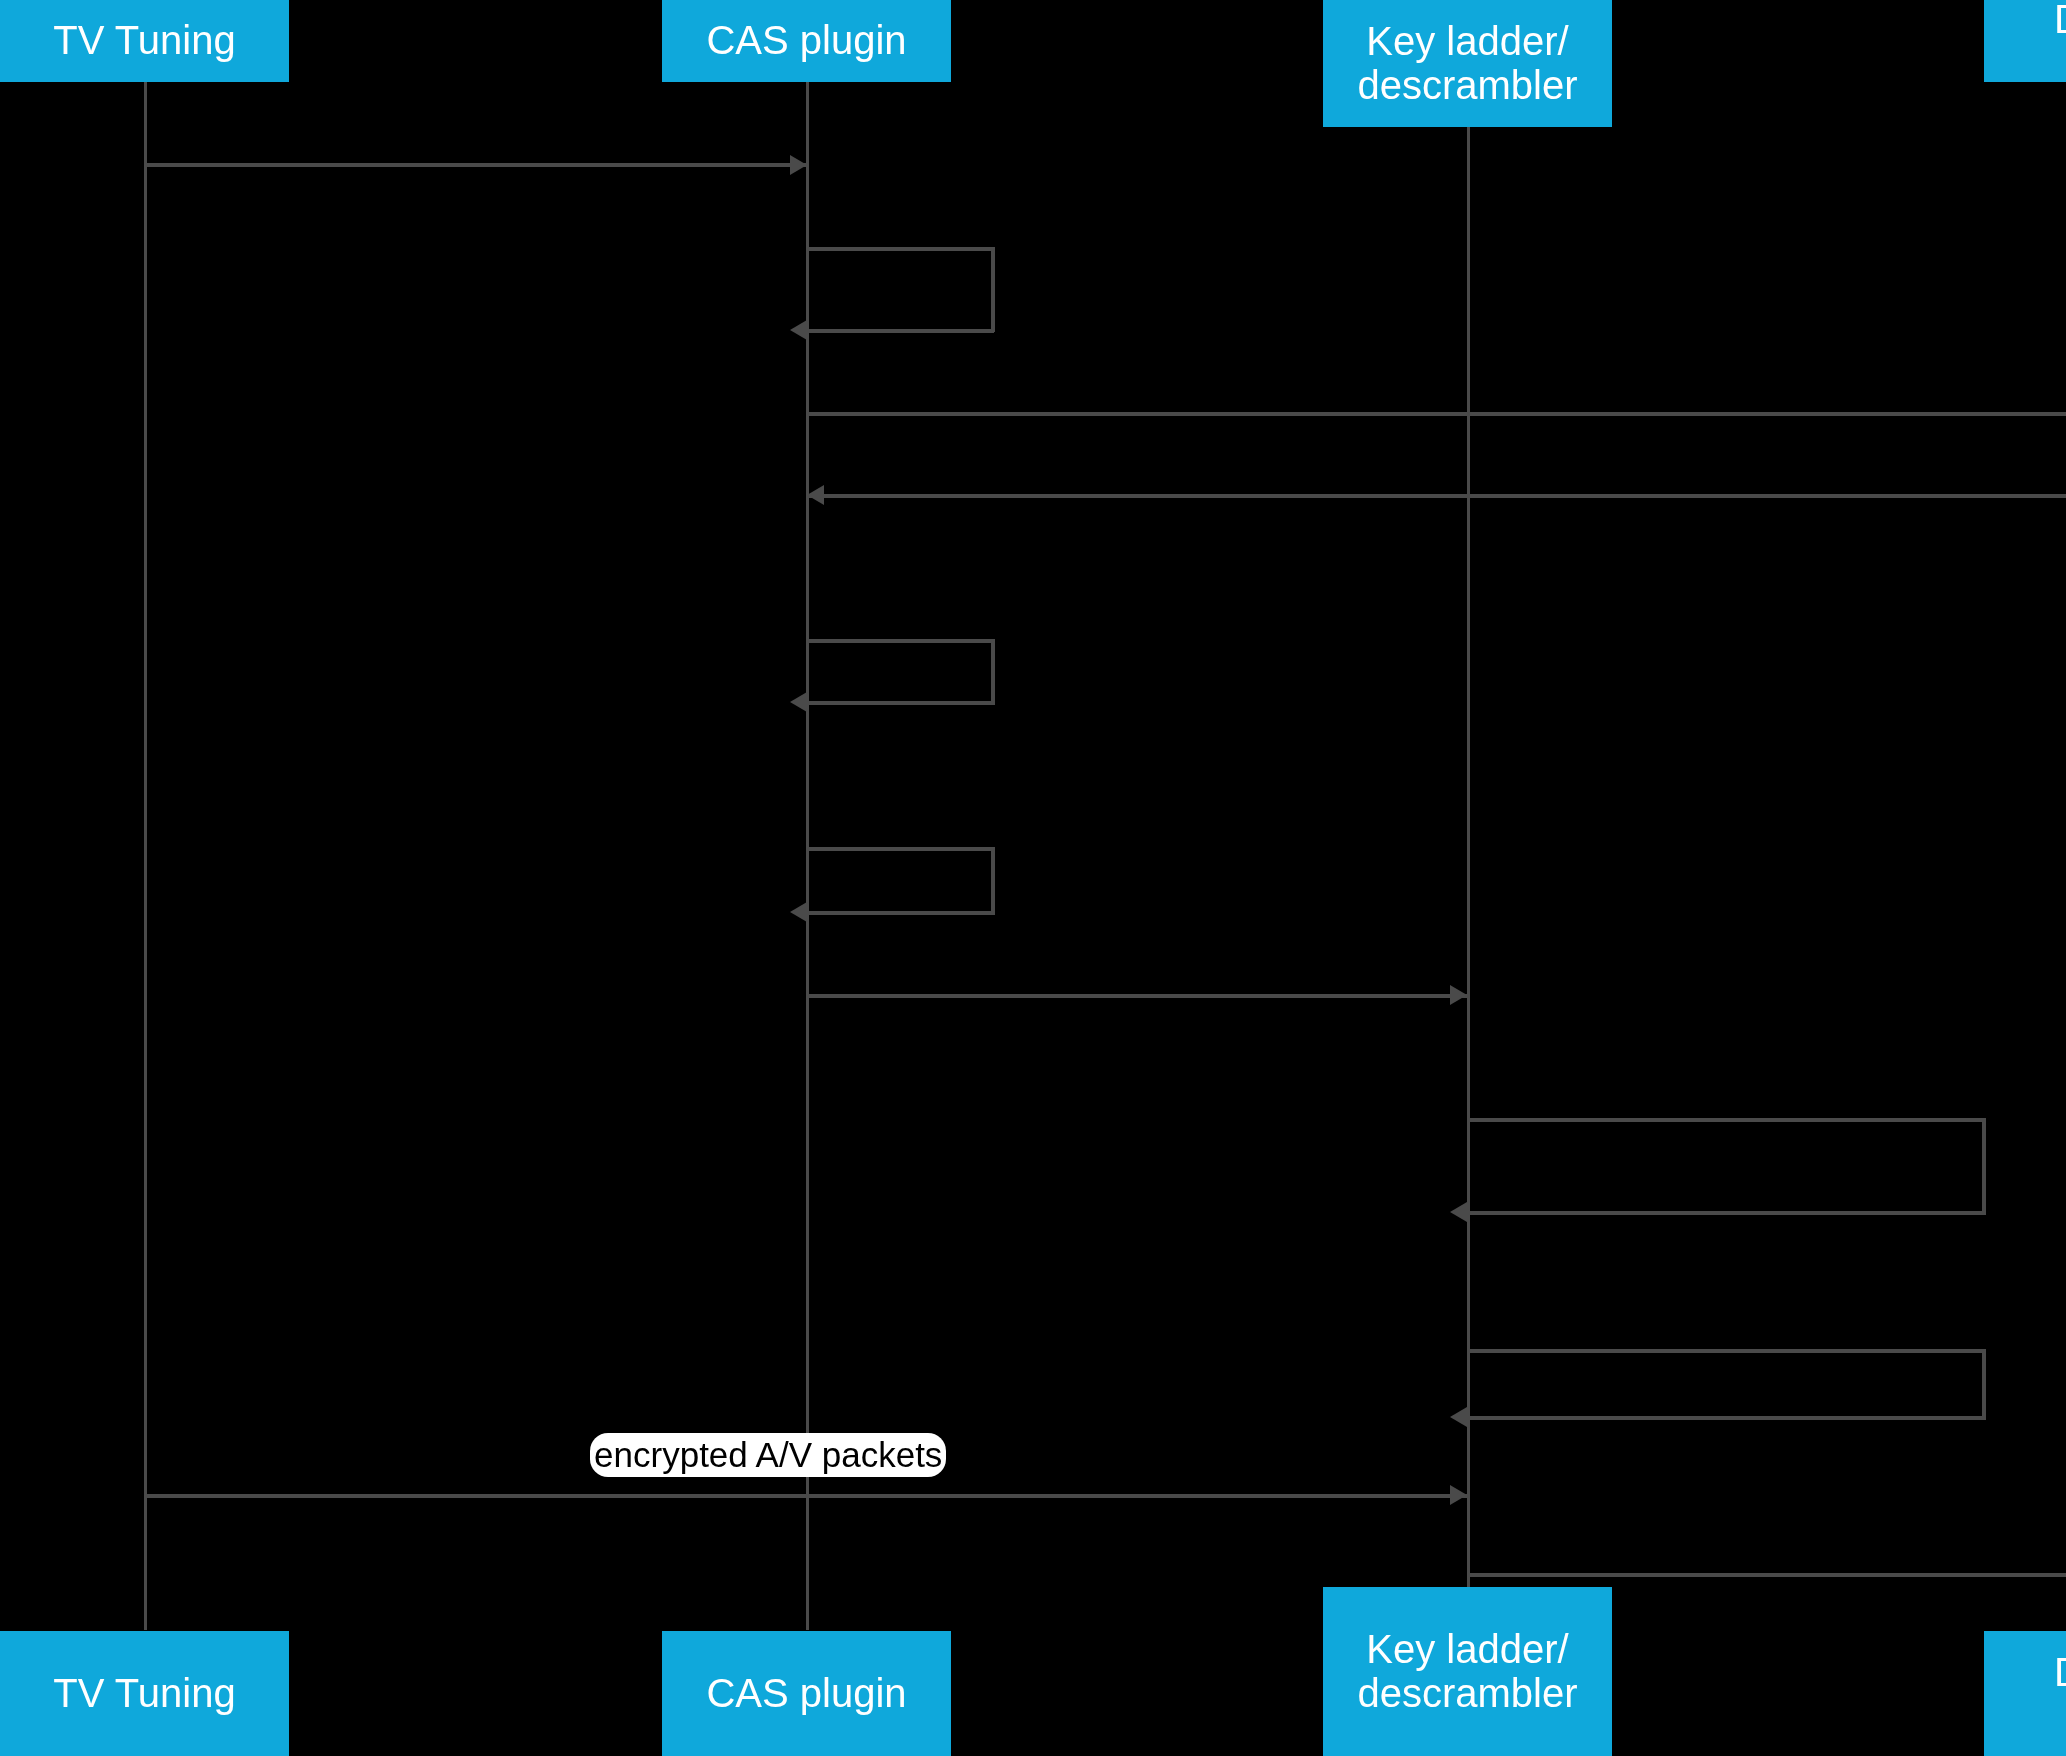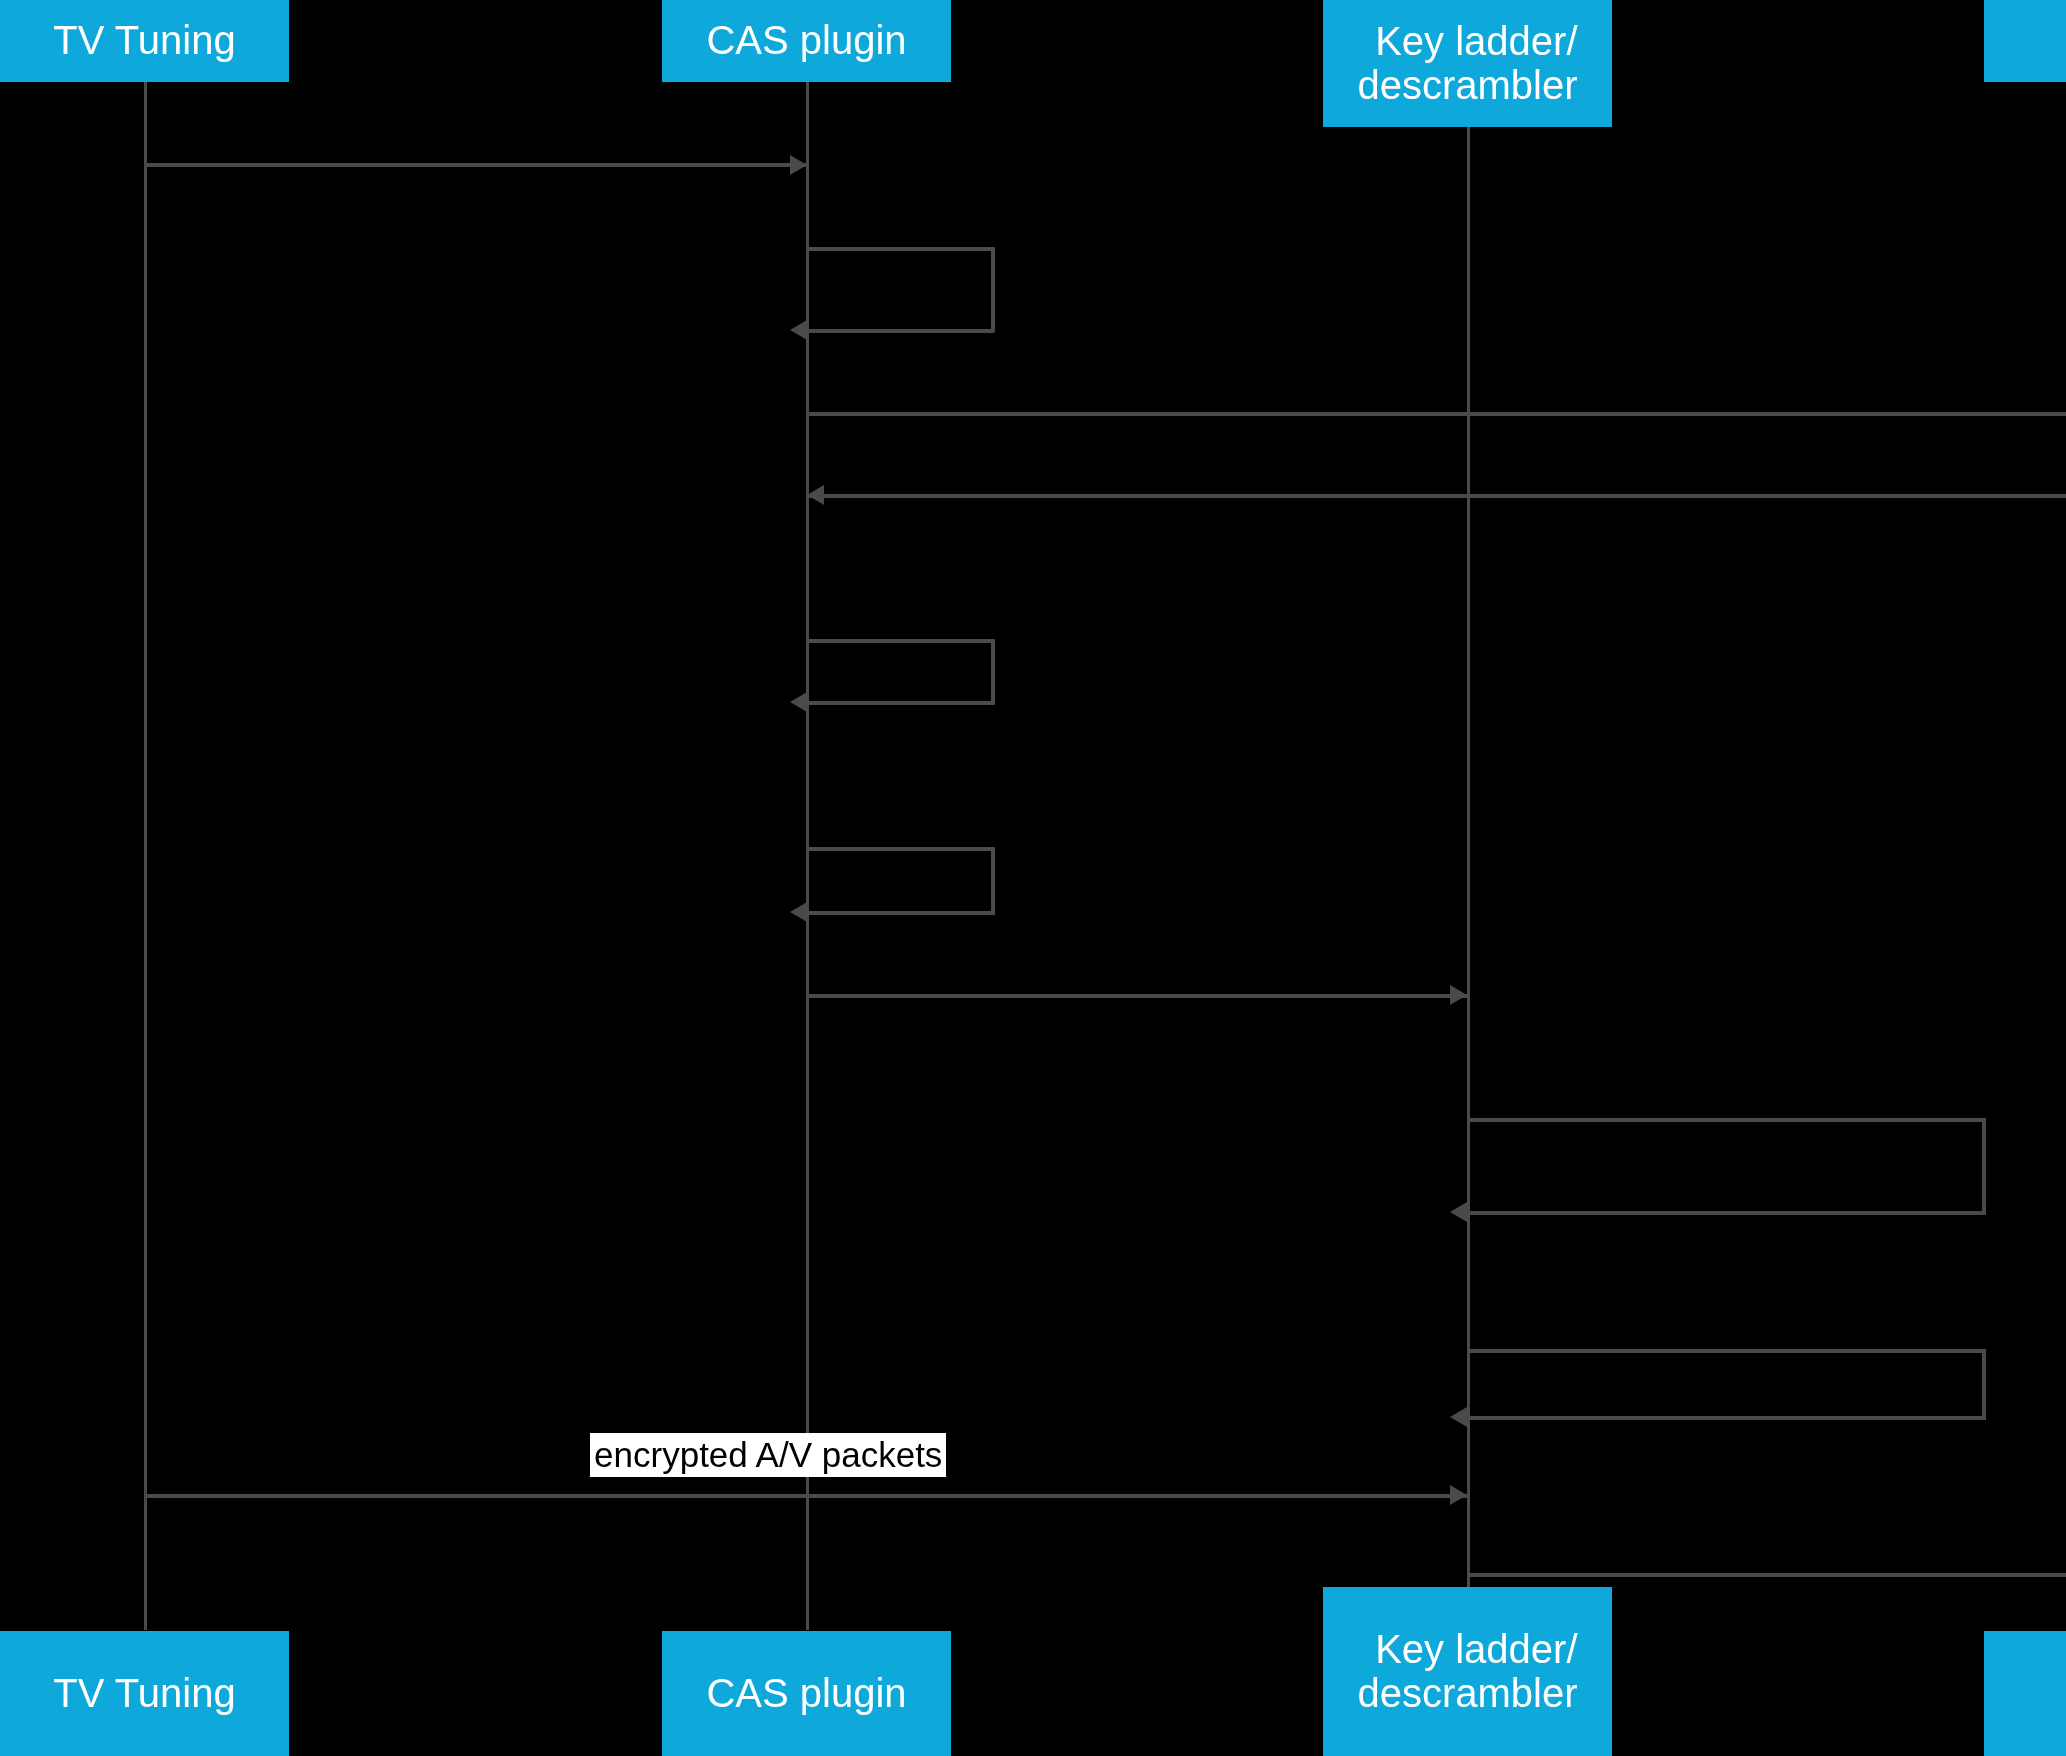--- a/index.html
+++ b/index.html
@@ -8,21 +8,21 @@
     width:2662px;height:1756px;position:relative;overflow:hidden;
   }
   #diagram{position:absolute;inset:0;width:2662px;height:1756px;}
   .participant-box{
     position:absolute;
     background:#0FA8DB;
     color:#ffffff;
     display:flex;
     align-items:center;
     justify-content:center;
-    text-align:right;
+    text-align:center;
     font-size:40px;
     line-height:1.08;
     letter-spacing:0px;
     box-sizing:border-box;
     padding:2.5px 4.1px;
     white-space:pre-line;
     font-weight:400;
   }
   .lifeline{
     position:absolute;
@@ -104,15 +104,15 @@
     <div class="msg-vline" style="left: 1982px; top: 1118px; height: 97px; background: rgb(74, 74, 74);"></div>
     <div class="msg-line" style="left: 1468px; top: 1211px; width: 518px; background: rgb(74, 74, 74);"></div>
     <div class="arrowhead left" style="left: 1450px; top: 1202px; border-right-color: rgb(74, 74, 74);"></div>
     <div class="msg-line" style="left: 1468px; top: 1349px; width: 518px; background: rgb(74, 74, 74);"></div>
     <div class="msg-vline" style="left: 1982px; top: 1349px; height: 70px; background: rgb(74, 74, 74);"></div>
     <div class="msg-line" style="left: 1468px; top: 1416px; width: 518px; background: rgb(74, 74, 74);"></div>
     <div class="arrowhead left" style="left: 1450px; top: 1407px; border-right-color: rgb(74, 74, 74);"></div>
     <div class="msg-line" style="left: 145px; top: 1494px; width: 1322px; background: rgb(74, 74, 74);"></div>
     <div class="arrowhead right" style="top: 1485px; left: 1450px; border-left-color: rgb(74, 74, 74);"></div>
     <div class="msg-line" style="left: 1468px; top: 1573px; width: 661px; background: rgb(74, 74, 74);"></div>
-    <div class="msg-label" style="left: 590px; top: 1433px; background: rgb(255, 255, 255); color: rgb(0, 0, 0);">encrypted A/V packets</div>
+    <div class="msg-label" style="left: 590px; top: 1433px; background: rgb(255, 255, 255); color: rgb(0, 0, 0); border-radius: 18px;">encrypted A/V packets</div>
   </div>
 
 
 </body></html>

